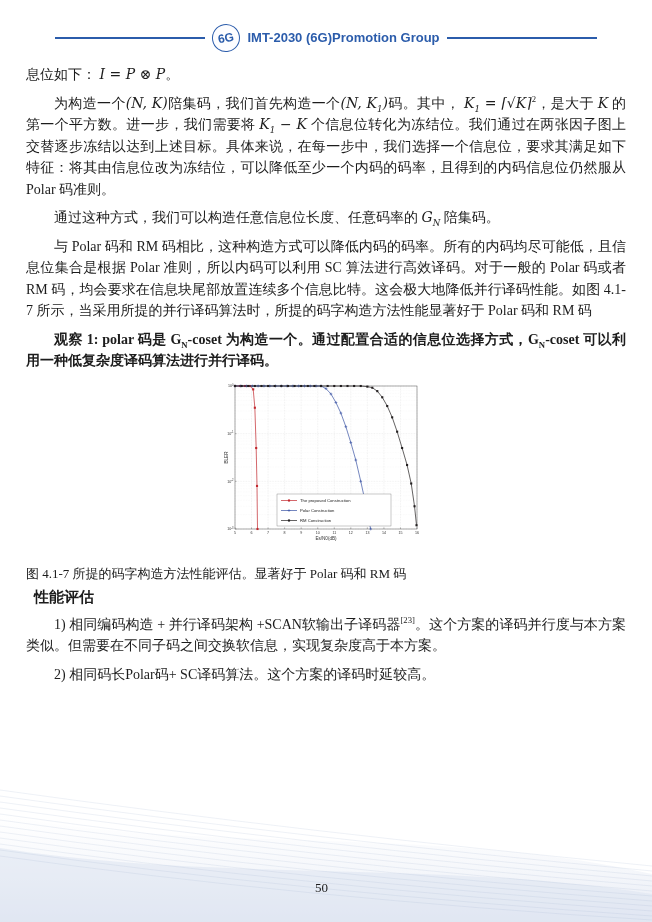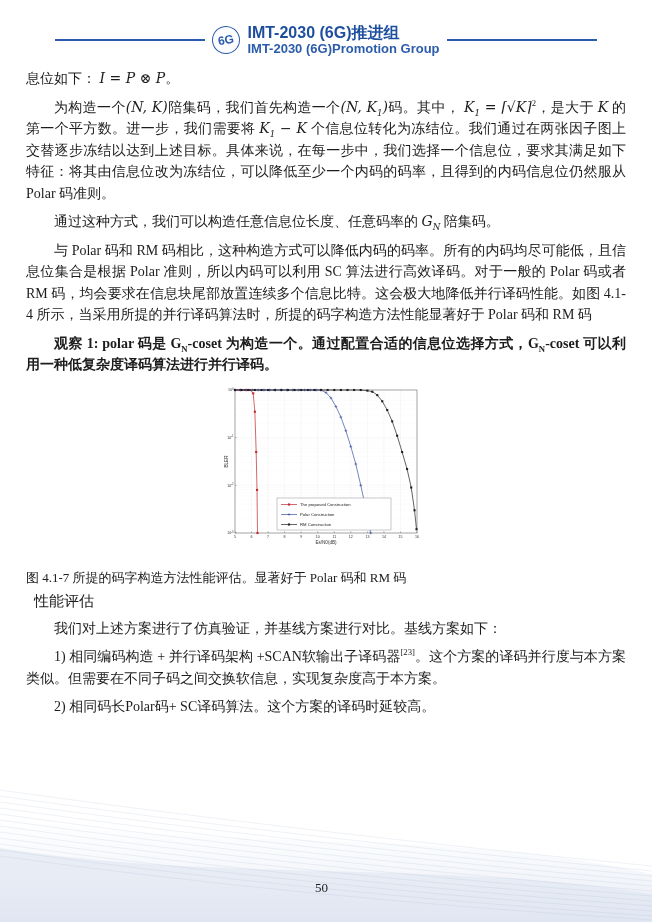--- a/index.html
+++ b/index.html
@@ -22,46 +22,45 @@
   
   .content{margin:12px 26px 0;position:relative;z-index:2;}
   .para{margin:0 0 7px;font-size:14px;line-height:21.5px;text-align:justify;}
   .indent{text-indent:2em;}
   .bold{font-weight:bold;}
   .math{font-style:italic;font-family:"DejaVu Serif","DejaVu Sans",serif;}
   .para sub,.para sup{font-size:0.62em;line-height:0;}
   sub.isub{font-style:italic;font-family:"DejaVu Serif",serif;}
   .figure{text-align:center;margin:2px 0 0;}
   .caption{font-size:13px;line-height:19px;margin:4px 0 4px;}
-  .heading{font-weight:normal;font-size:15px;line-height:21px;margin:0 0 6px;padding-left:8px;}
+  .heading{font-weight:bold;font-size:15px;line-height:21px;margin:0 0 6px;padding-left:8px;}
   .footer-num{position:absolute;left:0;right:9px;bottom:26px;text-align:center;font-size:13px;z-index:3;}
   
   .waves{position:absolute;left:0;bottom:0;width:652px;height:160px;z-index:1;pointer-events:none;}
 </style>
 </head>
 <body>
 
 <div class="header">
   <div class="rule"></div>
   <div class="logo">
     <span>6G</span>
   </div>
   <div class="titles">
-    <span class="title">IMT-2030 (6G)推进组</span>
     <span class="subtitle">IMT-2030 (6G)Promotion Group</span>
   </div>
   <div class="rule"></div>
 </div>
 
 <div class="content">
   <div id="paras-top">
       <p class="para"><span>息位如下： </span><span class="math">I</span><span class="math"> = </span><span class="math">P</span><span class="math"> ⊗ </span><span class="math">P</span><span>。</span></p>
       <p class="para indent"><span>为构造一个</span><span class="math">(N, K)</span><span>陪集码，我们首先构造一个</span><span class="math">(N, K</span><sub class="isub">1</sub><span class="math">)</span><span>码。其中， </span><span class="math">K</span><sub class="isub">1</sub><span class="math"> = ⌈√K⌉</span><sup>2</sup><span>，是大于 </span><span class="math">K</span><span> 的第一个平方数。进一步，我们需要将 </span><span class="math">K</span><sub class="isub">1</sub><span class="math"> − K</span><span> 个信息位转化为冻结位。我们通过在两张因子图上交替逐步冻结以达到上述目标。具体来说，在每一步中，我们选择一个信息位，要求其满足如下特征：将其由信息位改为冻结位，可以降低至少一个内码的码率，且得到的内码信息位仍然服从 Polar 码准则。</span></p>
       <p class="para indent"><span>通过这种方式，我们可以构造任意信息位长度、任意码率的 </span><span class="math">G</span><sub class="isub">N</sub><span> 陪集码。</span></p>
-      <p class="para indent"><span>与 Polar 码和 RM 码相比，这种构造方式可以降低内码的码率。所有的内码均尽可能低，且信息位集合是根据 Polar 准则，所以内码可以利用 SC 算法进行高效译码。对于一般的 Polar 码或者 RM 码，均会要求在信息块尾部放置连续多个信息比特。这会极大地降低并行译码性能。如图 4.1-4 所示，当采用所提的并行译码算法时，所提的码字构造方法性能显著好于 Polar 码和 RM 码</span></p>
+      <p class="para indent"><span>与 Polar 码和 RM 码相比，这种构造方式可以降低内码的码率。所有的内码均尽可能低，且信息位集合是根据 Polar 准则，所以内码可以利用 SC 算法进行高效译码。对于一般的 Polar 码或者 RM 码，均会要求在信息块尾部放置连续多个信息比特。这会极大地降低并行译码性能。如图 4.1-7 所示，当采用所提的并行译码算法时，所提的码字构造方法性能显著好于 Polar 码和 RM 码</span></p>
       <p class="para indent bold"><span>观察 1: polar 码是 G</span><sub>N</sub><span>-coset 为构造一个。通过配置合适的信息位选择方式，G</span><sub>N</sub><span>-coset 可以利用一种低复杂度译码算法进行并行译码。</span></p>
     </div>
 
   <figure class="figure">
     <svg id="bler-chart" width="204" height="177" viewBox="0 0 204 177" xmlns="http://www.w3.org/2000/svg">
         <rect x="0" y="0" width="204" height="177" fill="#ffffff"></rect>
         <line x1="11" y1="40.31757020668356" x2="193" y2="40.31757020668356" stroke="#ececec" stroke-width="0.3" stroke-dasharray="0.7 0.9"></line>
         <line x1="11" y1="31.923886858362753" x2="193" y2="31.923886858362753" stroke="#ececec" stroke-width="0.3" stroke-dasharray="0.7 0.9"></line>
         <line x1="11" y1="25.968473746700457" x2="193" y2="25.968473746700457" stroke="#ececec" stroke-width="0.3" stroke-dasharray="0.7 0.9"></line>
         <line x1="11" y1="21.3490964599831" x2="193" y2="21.3490964599831" stroke="#ececec" stroke-width="0.3" stroke-dasharray="0.7 0.9"></line>
@@ -217,21 +216,20 @@
         <line x1="57" y1="141.5" x2="73" y2="141.5" stroke="#231f20" stroke-width="0.7"></line>
         <rect x="63.95" y="140.45" width="2.1" height="2.1" fill="#231f20"></rect>
         <text x="76" y="142.9" font-size="4.2" fill="#222" font-family="Liberation Sans, sans-serif">RM Construction</text>
       </svg>
   </figure>
 
   <div class="caption">图 4.1-7 所提的码字构造方法性能评估。显著好于 Polar 码和 RM 码</div>
   <div class="heading">性能评估</div>
 
   <div id="paras-bottom">
-      <p class="para indent"><span>我们对上述方案进行了仿真验证，并基线方案进行对比。基线方案如下：</span></p>
       <p class="para indent"><span>1) 相同编码构造 + 并行译码架构 +SCAN软输出子译码器</span><sup>[23]</sup><span>。这个方案的译码并行度与本方案类似。但需要在不同子码之间交换软信息，实现复杂度高于本方案。</span></p>
       <p class="para indent"><span>2) 相同码长Polar码+ SC译码算法。这个方案的译码时延较高。</span></p>
     </div>
 </div>
 
 <div class="footer-num">50</div>
 
 <svg class="waves" viewBox="0 0 652 160" xmlns="http://www.w3.org/2000/svg">
   <defs>
     <linearGradient id="wg1" x1="0" y1="0" x2="0" y2="1">

